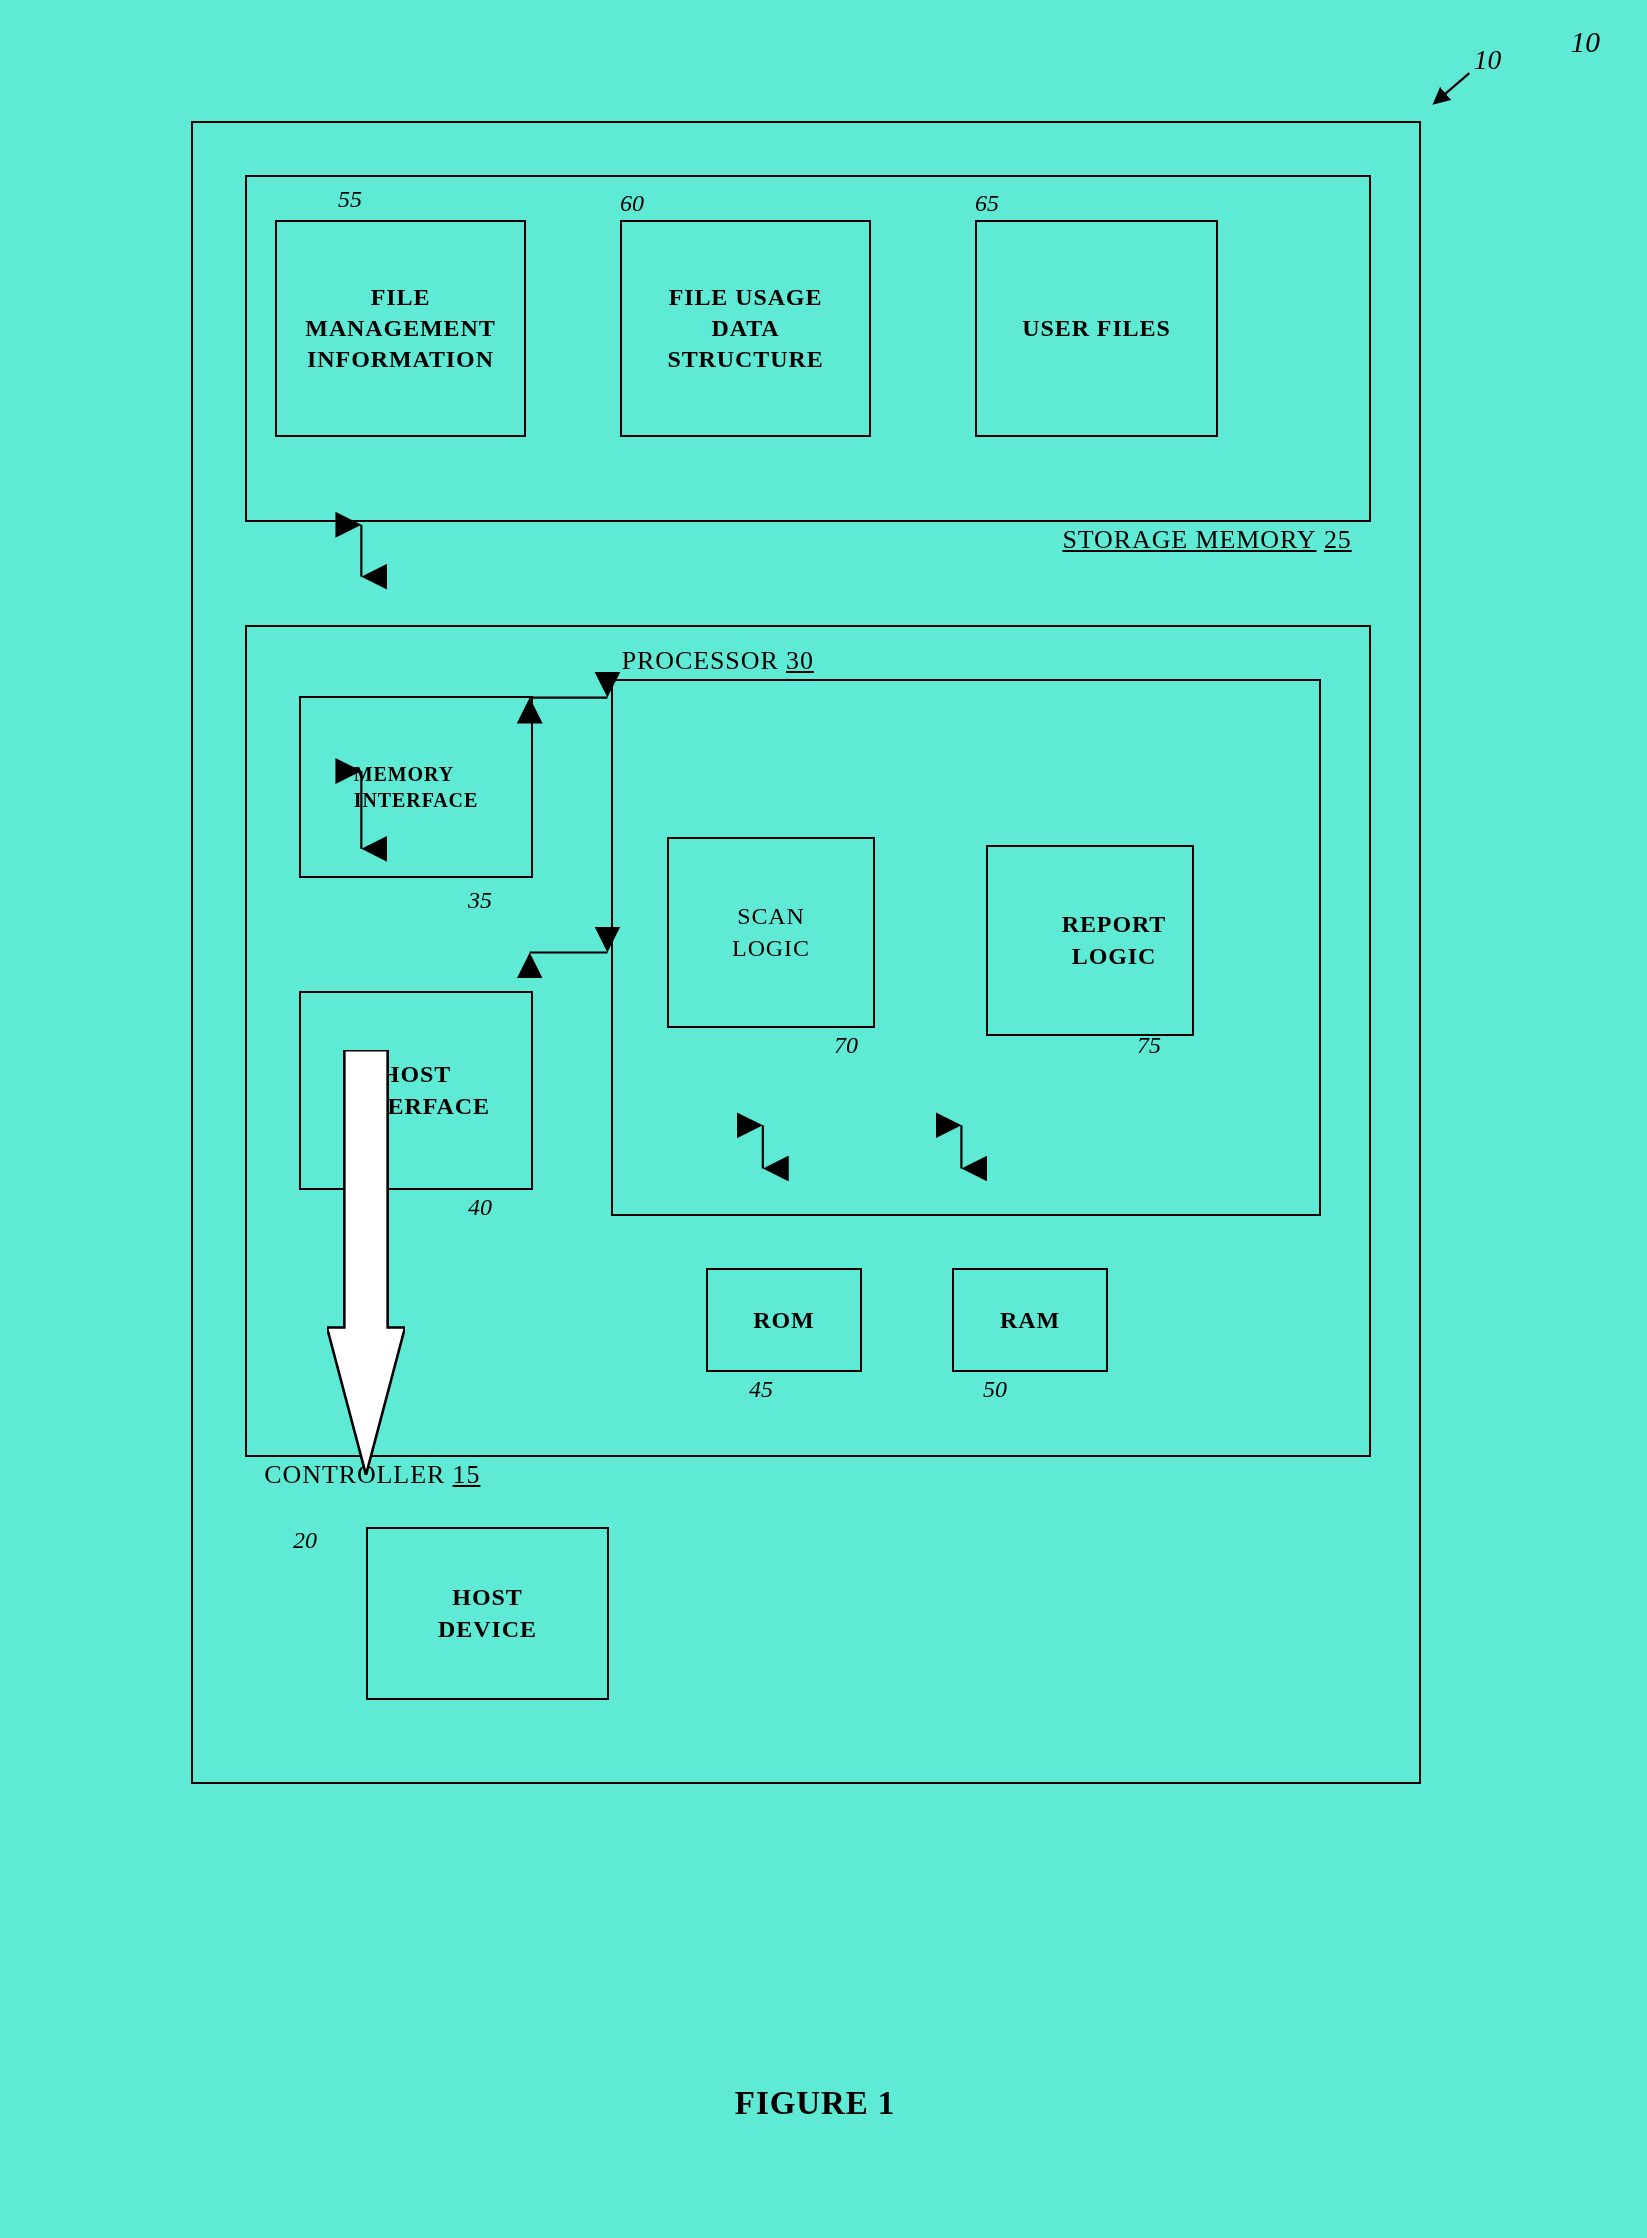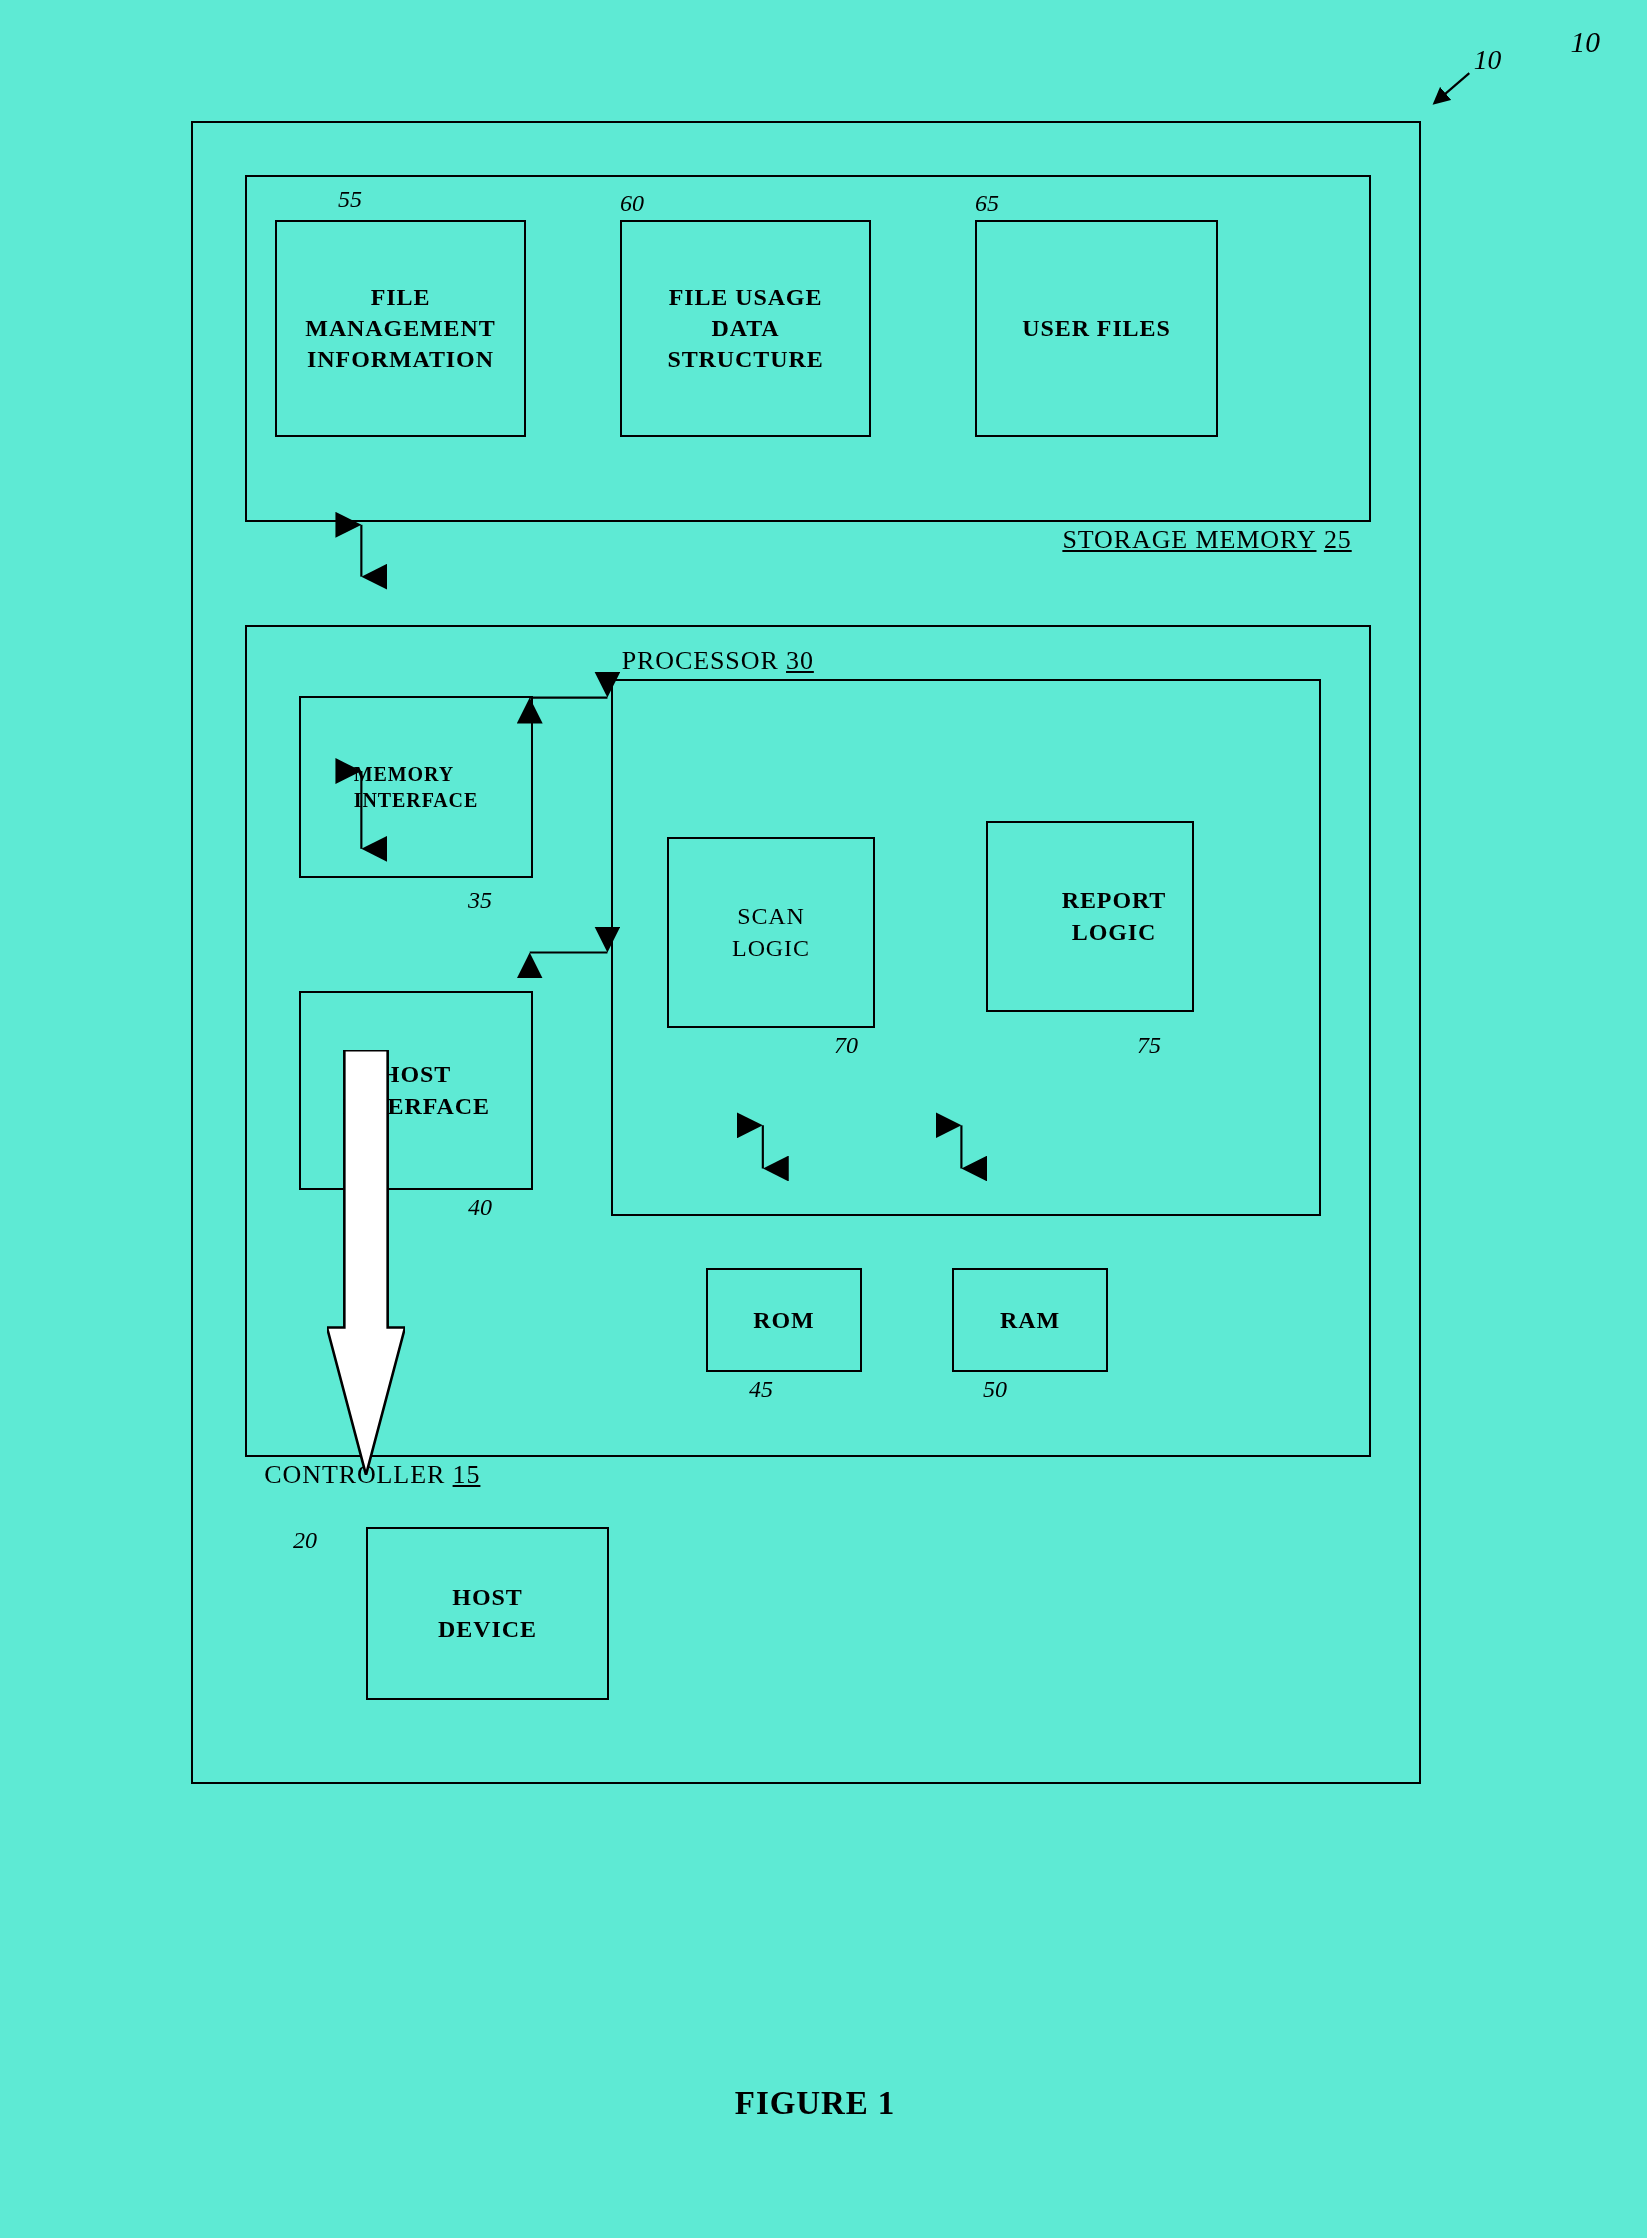--- a/index.html
+++ b/index.html
@@ -169,21 +169,21 @@
       text-align: center;
       font-size: 24px;
       font-weight: normal;
       letter-spacing: 0.9px;
       line-height: 1.3;
     }
 
     
     .report-logic-box {
       position: absolute;
-      top: 140px;
+      top: 164px;
       left: 373px;
       width: 208px;
       height: 191px;
       border: 2.6px solid #000;
       display: flex;
       align-items: center;
       justify-content: center;
       text-align: center;
       font-size: 24px;
       font-weight: bold;

